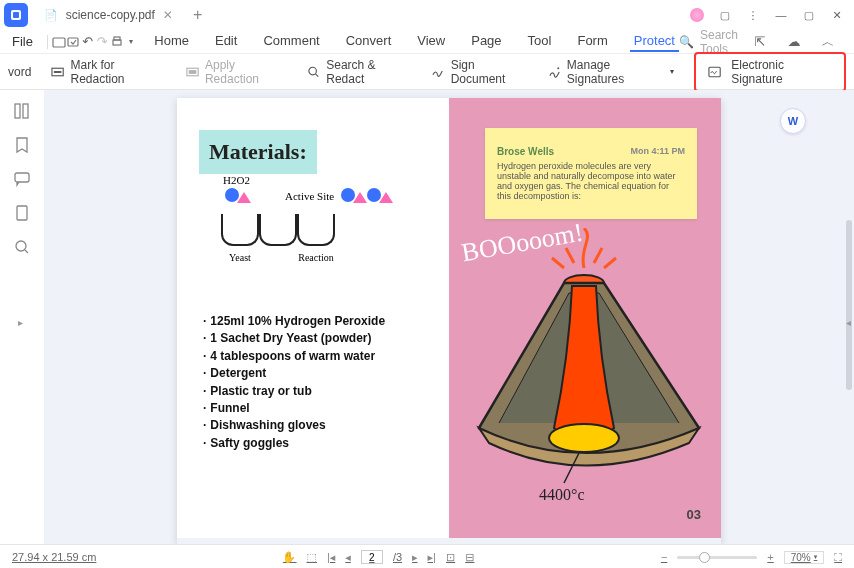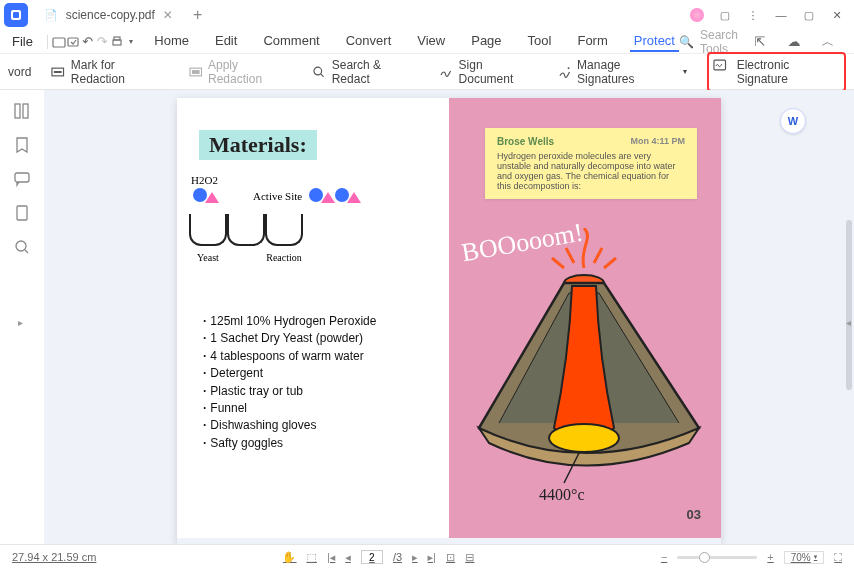--- a/index.html
+++ b/index.html
@@ -22,47 +22,47 @@
 .menu-tabs { margin-left: 12px; display: flex; gap: 18px; }
 .menu-tab { font-size: 13px; color: #444; padding: 2px 4px; cursor: pointer; }
 .menu-tab.active { color: #3970ff; border-bottom: 2px solid #3970ff; font-weight: 500; }
 .search-area { margin-left: auto; display: flex; align-items: center; gap: 6px; color: #aaa; font-size: 12px; }
 .right-icons { display: flex; gap: 10px; margin-left: 10px; padding-right: 6px; }
 
 .toolbar { height: 36px; background: #fff; display: flex; align-items: center; padding: 0 8px; gap: 20px; border-bottom: 1px solid #e5e5e5; font-size: 12px; color: #444; }
 .tool-item { display: flex; align-items: center; gap: 6px; cursor: pointer; }
 .tool-item.disabled { opacity: 0.45; }
 .tool-ico { width: 14px; height: 14px; }
-.highlight-box { border: 2px solid #ff3333; border-radius: 4px; padding: 4px 4px; margin-left: auto; display: flex; align-items: flex-start; gap: 10px; }
+.highlight-box { border: 2px solid #ff3333; border-radius: 4px; padding: 4px 12px; margin-left: auto; display: flex; align-items: center; gap: 10px; }
 .arrow-point { position: absolute; top: 78px; right: 102px; color: #ff3333; font-size: 28px; transform: rotate(-25deg); }
 
 .workspace { display: flex; height: 454px; }
 .left-rail { width: 44px; background: #fff; display: flex; flex-direction: column; align-items: center; padding-top: 12px; gap: 16px; }
 .rail-ico { width: 18px; height: 18px; color: #888; cursor: pointer; }
 .expand-handle { margin-top: 30px; width: 8px; height: 40px; display: flex; align-items: center; color: #999; cursor: pointer; font-size: 10px; }
 
 .canvas { flex: 1; background: #f0f2fa; position: relative; overflow: hidden; display: flex; justify-content: center; padding-top: 8px; }
 .pages { display: flex; gap: 0; box-shadow: 0 2px 8px rgba(0,0,0,0.15); }
 .page { width: 272px; height: 440px; background: #fff; position: relative; }
 .page.right { background: #e69cb8; }
 
-.materials-title { position: absolute; top: 32px; left: 22px; background: #b3e8e4; padding: 2px 10px; font-size: 22px; font-weight: 900; font-family: Georgia, serif; color: #222; }
-.diagram-area { position: absolute; top: 78px; left: 12px; width: 200px; height: 100px; }
+.materials-title { position: absolute; top: 32px; left: 22px; background: #b3e8e4; padding: 9px 10px; font-size: 22px; font-weight: 900; font-family: Georgia, serif; color: #222; }
+.diagram-area { position: absolute; top: 78px; left: 44px; width: 200px; height: 100px; }
 .h2o2-label { font-family: cursive; font-size: 11px; }
 .beaker { width: 38px; height: 32px; border: 2px solid #222; border-top: none; border-radius: 0 0 12px 12px; display: inline-block; position: relative; }
 .beaker-row { display: flex; margin-top: 8px; }
 .circle-b { width: 14px; height: 14px; border-radius: 50%; background: #3970ff; position: absolute; }
 .tri-p { width: 0; height: 0; border-left: 7px solid transparent; border-right: 7px solid transparent; border-bottom: 11px solid #ff66b3; position: absolute; }
 .beaker-lbl { font-family: cursive; font-size: 10px; text-align: center; margin-top: 2px; }
 
 .materials-list { position: absolute; top: 215px; left: 26px; font-size: 12px; line-height: 1.45; color: #111; }
-.materials-list li { list-style: none; }
+.materials-list li { list-style: none; font-weight: bold; }
 .materials-list li::before { content: "· "; font-weight: bold; }
 
-.sticky-note { position: absolute; top: 30px; left: 36px; right: 24px; background: #fff3a0; padding: 8px 12px; font-size: 9px; color: #555; box-shadow: 0 1px 3px rgba(0,0,0,0.1); }
+.sticky-note { position: absolute; top: 30px; left: 36px; right: 24px; background: #fff3a0; padding: 18px 12px; font-size: 9px; color: #555; box-shadow: 0 1px 3px rgba(0,0,0,0.1); }
 .note-head { display: flex; justify-content: space-between; margin-bottom: 4px; }
 .note-name { color: #5c8a4f; font-weight: 600; font-size: 10px; }
 .note-time { color: #888; font-size: 9px; font-weight: 600; }
 
 .volcano-area { position: absolute; top: 100px; left: 0; right: 0; bottom: 0; }
 .boom-text { font-family: cursive; font-size: 26px; color: #fff; position: absolute; top: 30px; left: 12px; transform: rotate(-10deg); }
 .volcano-svg { position: absolute; top: 30px; left: 10px; width: 250px; height: 280px; }
 .temp-label { position: absolute; bottom: 34px; left: 90px; font-family: cursive; font-size: 16px; color: #222; }
 .page-num { position: absolute; bottom: 16px; right: 20px; font-size: 13px; color: #444; font-weight: 600; }
 

